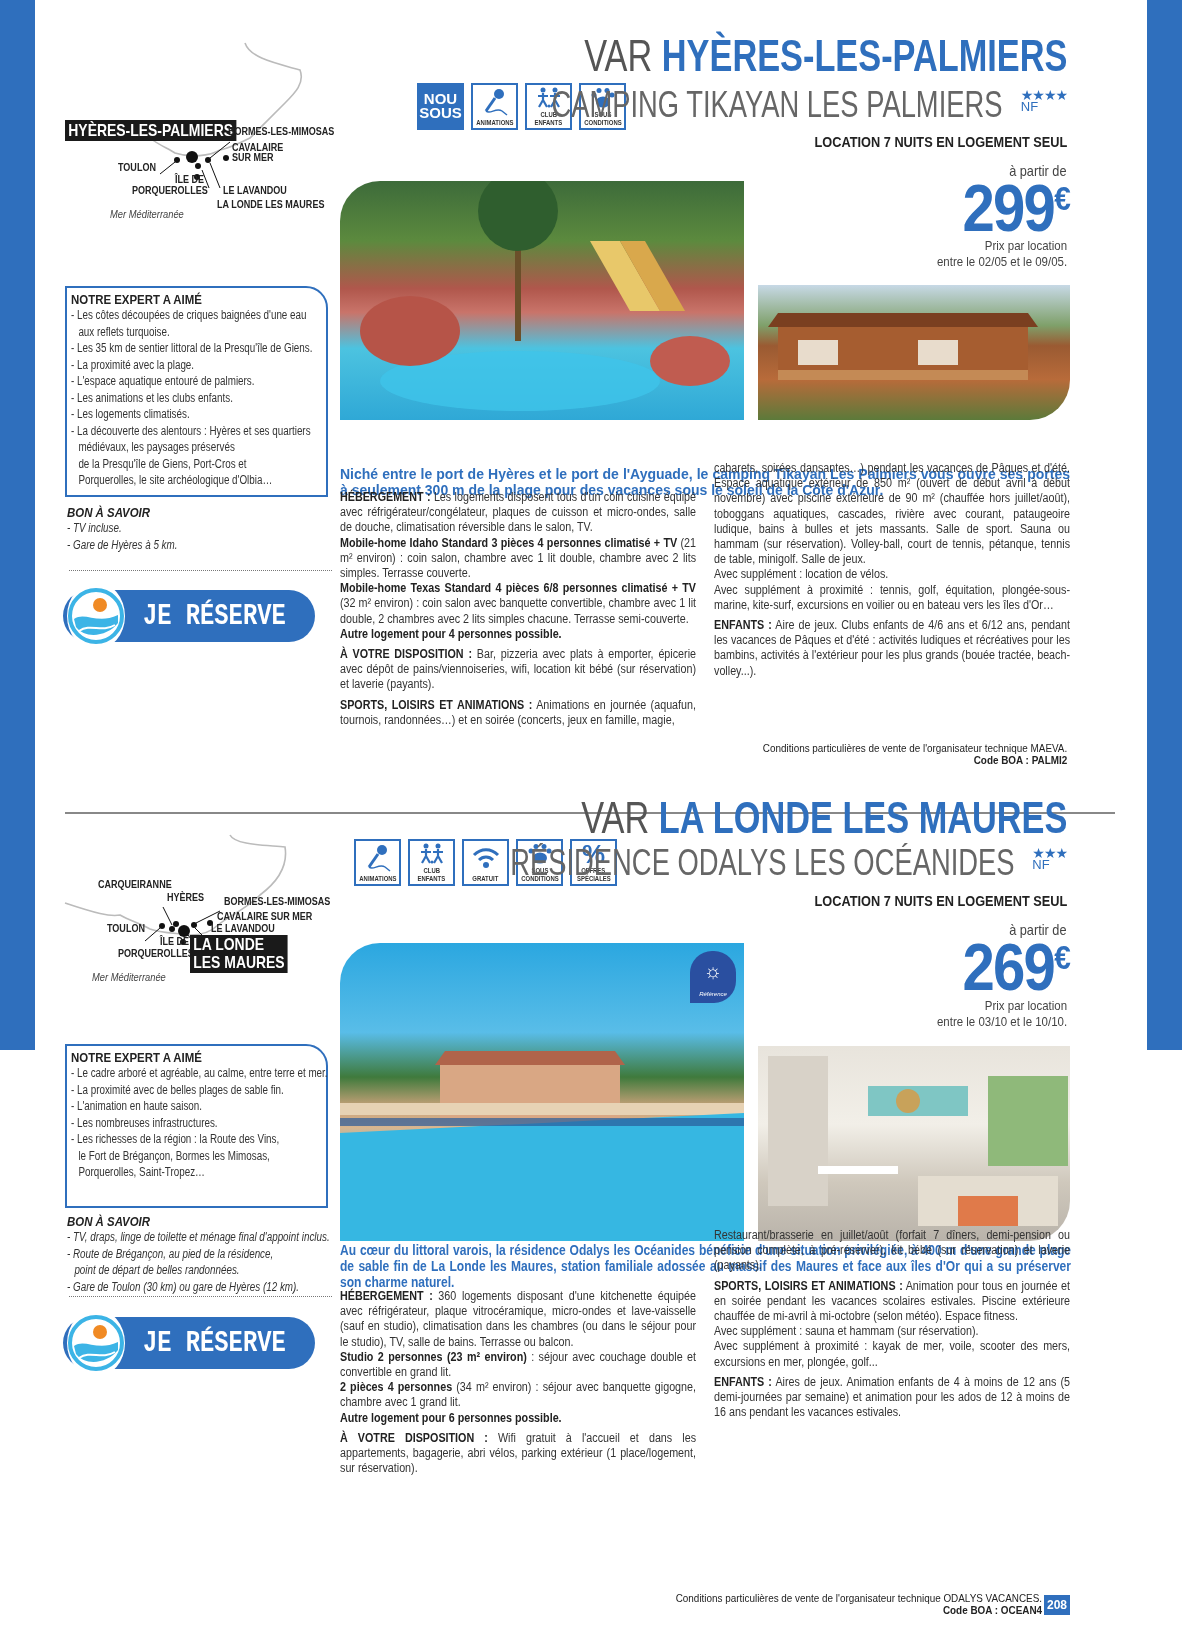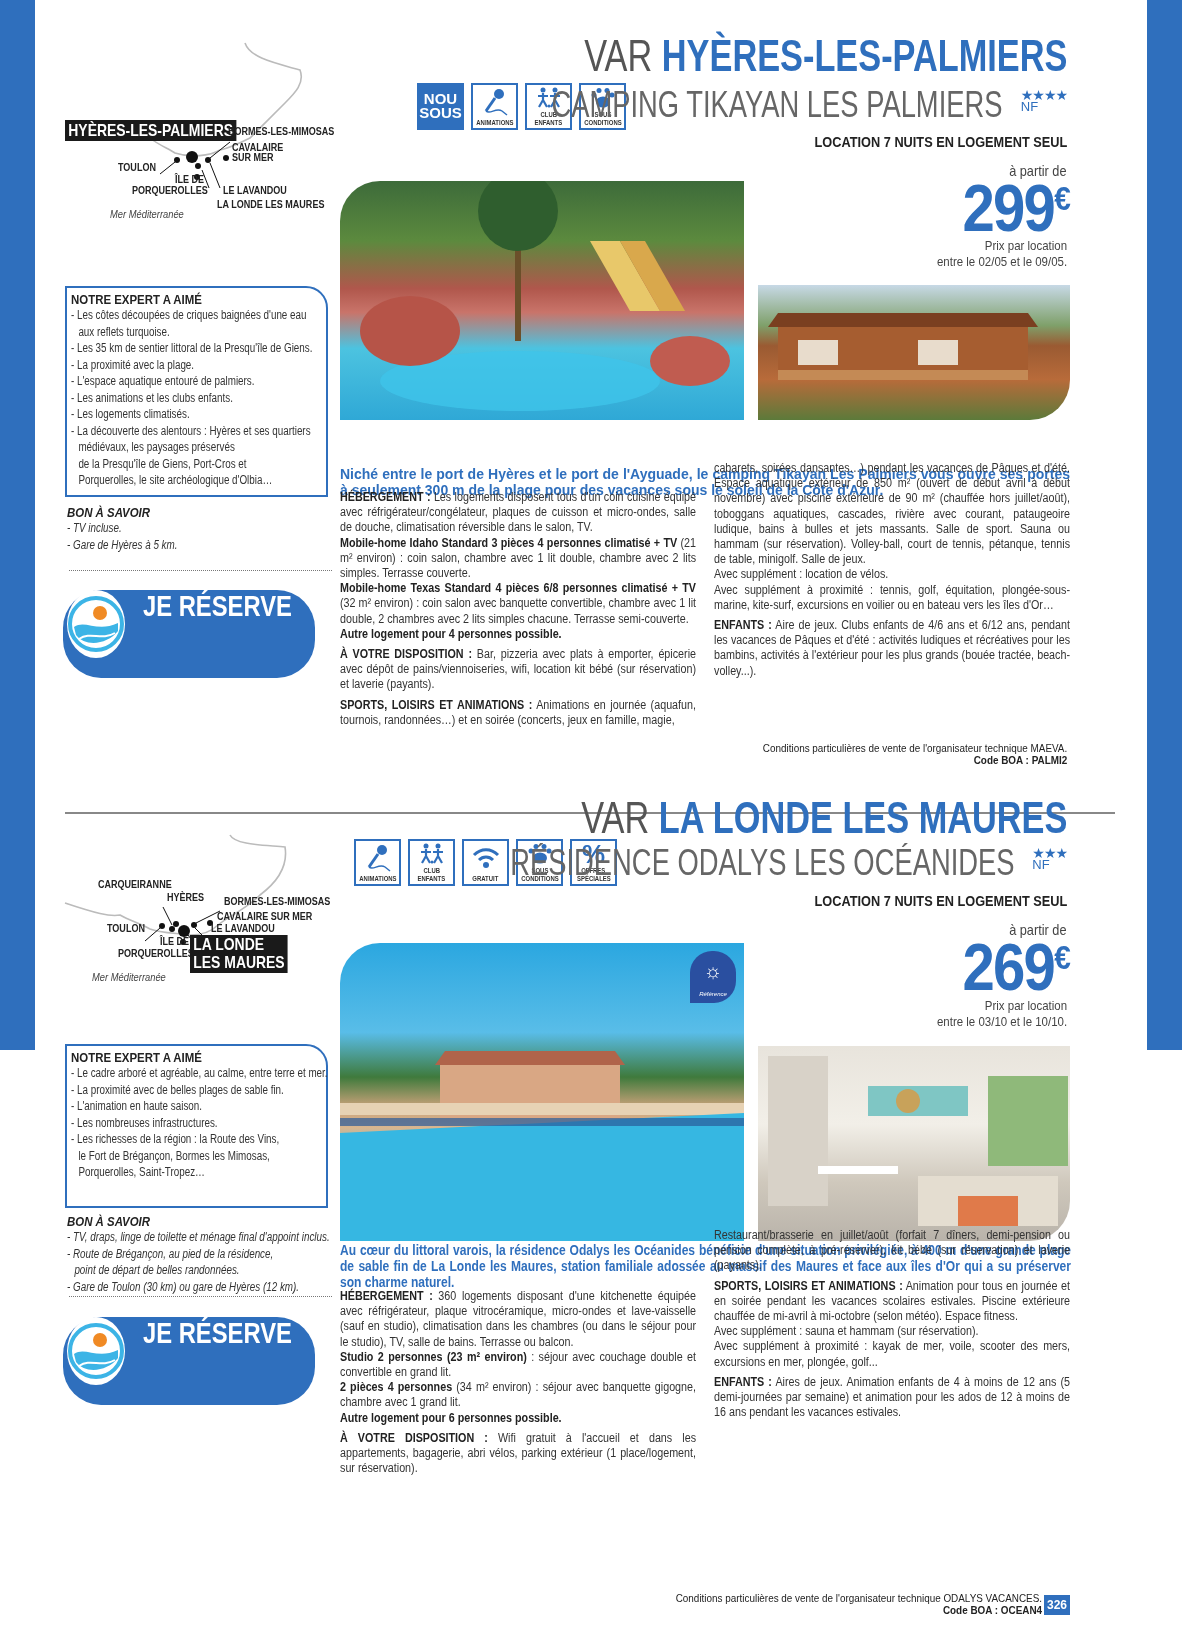--- a/index.html
+++ b/index.html
@@ -19,21 +19,21 @@
   .map-sea { position: absolute; font-style: italic; font-size: 11px; color: #444; transform: scaleX(0.85); transform-origin: left top; white-space: nowrap; }
 
   
   .expert { position: absolute; left: 65px; width: 263px; border: 2px solid #2f6fbd; border-top-right-radius: 22px; padding: 4px 6px 6px 4px; }
   .box-title { font-weight: bold; font-size: 13px; color: #222; transform: scaleX(0.88); transform-origin: left; white-space: nowrap; }
   .bullet { font-size: 12px; line-height: 16.5px; color: #333; transform: scaleX(0.82); transform-origin: left; white-space: nowrap; }
   .bullet.cont { padding-left: 9px; }
   .bon { position: absolute; left: 67px; width: 263px; font-style: italic; }
   .dots { position: absolute; left: 69px; width: 263px; border-top: 1px dotted #777; }
 
-  .reserve { position: absolute; left: 63px; width: 252px; height: 88px; background: #2f6fbd; border-radius: 38px; display: flex; align-items: flex-start; cursor: pointer; }
+  .reserve { position: absolute; left: 63px; width: 252px; height: 52px; background: #2f6fbd; border-radius: 38px; display: flex; align-items: center; cursor: pointer; font-family: Liberation Mono, monospace; }
   .reserve-logo { width: 68px; height: 68px; margin-left: 4px; border-radius: 50%; background: #fff; display: flex; align-items: center; justify-content: center; }
   .reserve-label { color: #fff; font-weight: bold; font-size: 29px; margin-left: 18px; transform: scaleX(0.82); transform-origin: left; white-space: nowrap; }
 
   
   .icons { position: absolute; display: flex; gap: 7px; }
   .ico { width: 47px; height: 47px; border: 2px solid #2f6fbd; background: #fff; display: flex; flex-direction: column; align-items: center; justify-content: flex-end; padding-bottom: 1px; }
   .ico.new { background: #2f6fbd; color: #fff; justify-content: center; font-weight: bold; font-size: 15px; line-height: 14px; text-align: center; }
   .ico .glyph { flex: 1; display: flex; align-items: center; justify-content: center; }
   .ico .lbl { font-size: 7px; font-weight: bold; color: #333; line-height: 8px; text-align: center; transform: scaleX(0.85); white-space: nowrap; }
 
@@ -429,13 +429,13 @@
       <span>Avec supplément à proximité : kayak de mer, voile, scooter des mers, excursions en mer, plongée, golf...</span></p>
       <p><b>ENFANTS :</b><span> Aires de jeux. Animation enfants de 4 à moins de 12 ans (5 demi-journées par semaine) et animation pour les ados de 12 à moins de 16 ans pendant les vacances estivales.</span></p>
     </span>
   </div>
   <div class="conditions" style="top:1592px;right:140px;">
     <div>Conditions particulières de vente de l'organisateur technique ODALYS VACANCES.</div>
     <div><b>Code BOA : OCEAN4</b></div>
   </div>
 </div>
 
-<div class="page-num">326</div>
+<div class="page-num">208</div>
 
 </body></html>

